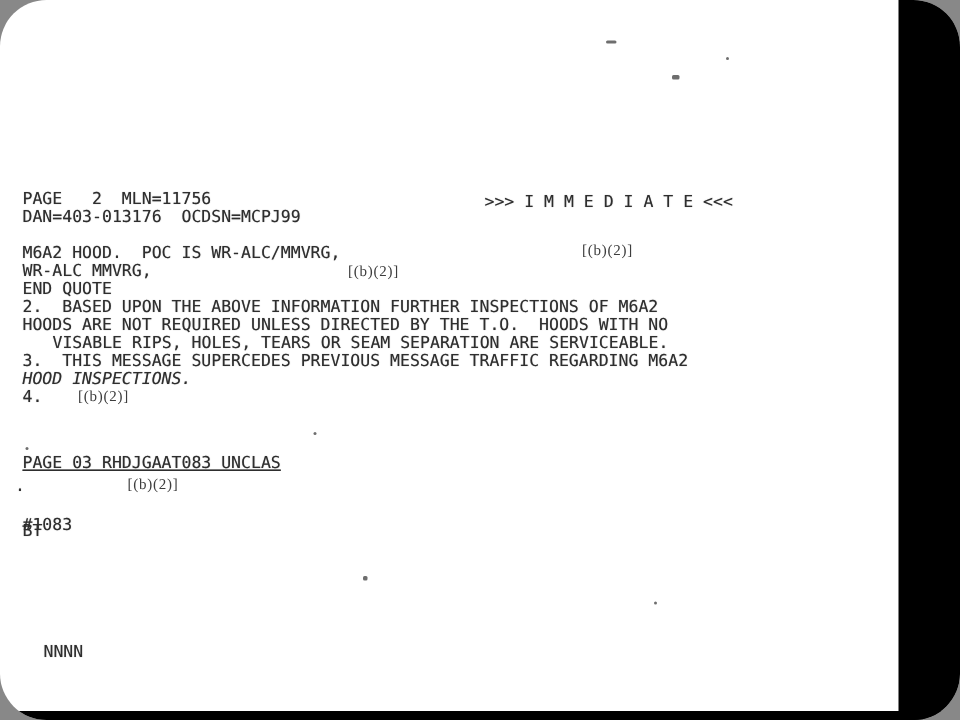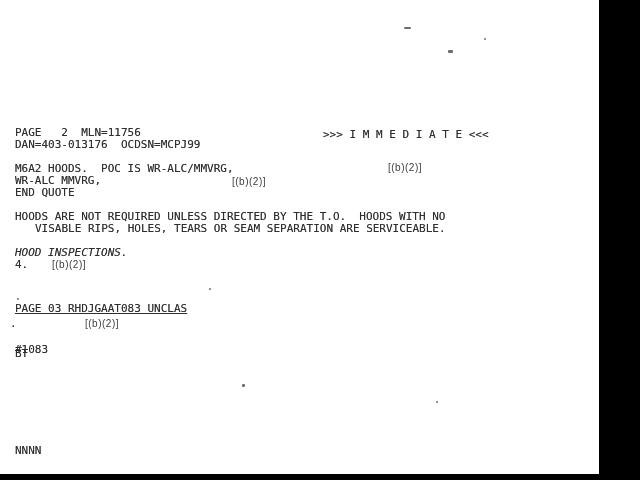--- a/index.html
+++ b/index.html
@@ -7,38 +7,39 @@
     padding: 0;
     background: #888;
   }
   .page {
     position: relative;
     width: 640px;
     height: 480px;
     background: #ffffff;
     overflow: hidden;
     font-family: "DejaVu Sans Mono", monospace;
+    border-radius: 31px;
   }
   .text-layer {
     position: absolute;
     left: 0;
     top: 0;
     width: 100%;
     height: 100%;
   }
   .seg {
     position: absolute;
     font-size: 11px;
     line-height: 11px;
     white-space: pre;
     color: #2e2e2e;
     text-shadow: 0 0 0.6px rgba(46,46,46,0.55);
   }
   .seg.redaction {
-    font-family: Liberation Sans, sans-serif;
+    font-family: Liberation Serif, serif;
     font-size: 10px;
     line-height: 10px;
     letter-spacing: 0.5px;
     color: #3d3d3d;
     text-shadow: none;
   }
   .scan-edge-right {
     position: absolute;
     top: 0;
     right: 0;
@@ -62,36 +63,38 @@
   }
 </style>
 </head>
 <body>
 
 <div class="page" style="background: rgb(255, 255, 255);">
   <div class="text-layer">
       <span class="seg" style="left: 15px; top: 127px;">PAGE   2  MLN=11756</span>
       <span class="seg" style="left: 323px; top: 129px;">&gt;&gt;&gt; I M M E D I A T E &lt;&lt;&lt;</span>
       <span class="seg" style="left: 15px; top: 139px;">DAN=403-013176  OCDSN=MCPJ99</span>
-      <span class="seg" style="left: 15px; top: 163px;">M6A2 HOODS.  POC IS WR-ALC/MMVRG,</span>
+      <span class="seg" style="left: 15px; top: 163px;">M6A2 HOOD.  POC IS WR-ALC/MMVRG,</span>
       <span class="seg redaction" style="left: 388px; top: 163px;">[(b)(2)]</span>
       <span class="seg" style="left: 15px; top: 175px;">WR-ALC MMVRG,</span>
       <span class="seg redaction" style="left: 232px; top: 177px;">[(b)(2)]</span>
       <span class="seg" style="left: 15px; top: 187px; text-align: center;">END QUOTE</span>
+      <span class="seg" style="left: 15px; top: 199px;">2.  BASED UPON THE ABOVE INFORMATION FURTHER INSPECTIONS OF M6A2</span>
       <span class="seg" style="left: 15px; top: 211px;">HOODS ARE NOT REQUIRED UNLESS DIRECTED BY THE T.O.  HOODS WITH NO</span>
       <span class="seg" style="left: 15px; top: 223px; margin-left: 20px;">VISABLE RIPS, HOLES, TEARS OR SEAM SEPARATION ARE SERVICEABLE.</span>
+      <span class="seg" style="left: 15px; top: 235px;">3.  THIS MESSAGE SUPERCEDES PREVIOUS MESSAGE TRAFFIC REGARDING M6A2</span>
       <span class="seg" style="left: 15px; top: 247px; font-style: italic;">HOOD INSPECTIONS.</span>
       <span class="seg" style="left: 15px; top: 259px;">4.</span>
       <span class="seg redaction" style="left: 52px; top: 260px;">[(b)(2)]</span>
       <span class="seg" style="left: 15px; top: 303px; text-decoration: underline;">PAGE 03 RHDJGAAT083 UNCLAS</span>
       <span class="seg" style="left: 10px; top: 318px;">.</span>
       <span class="seg redaction" style="left: 85px; top: 319px;">[(b)(2)]</span>
       <span class="seg" style="left: 15px; top: 332px; margin-top: 16px;">BT</span>
       <span class="seg" style="left: 15px; top: 344px;">#1083</span>
-      <span class="seg" style="left: 15px; top: 429px; margin-top: 16px;">NNNN</span>
+      <span class="seg" style="left: 29px; top: 429px;">NNNN</span>
       <span class="noise" style="left: 404px; top: 27px; width: 7px; height: 2px;"></span>
       <span class="noise" style="left: 484px; top: 38px; width: 2px; height: 2px;"></span>
       <span class="noise" style="left: 448px; top: 50px; width: 5px; height: 3px;"></span>
       <span class="noise" style="left: 209px; top: 288px; width: 2px; height: 2px;"></span>
       <span class="noise" style="left: 17px; top: 298px; width: 2px; height: 2px;"></span>
       <span class="noise" style="left: 242px; top: 384px; width: 3px; height: 3px;"></span>
       <span class="noise" style="left: 436px; top: 401px; width: 2px; height: 2px;"></span>
     </div>
   <div class="scan-edge-right" style="background: rgb(0, 0, 0);"></div>
   <div class="scan-edge-bottom" style="background: rgb(0, 0, 0);"></div>

